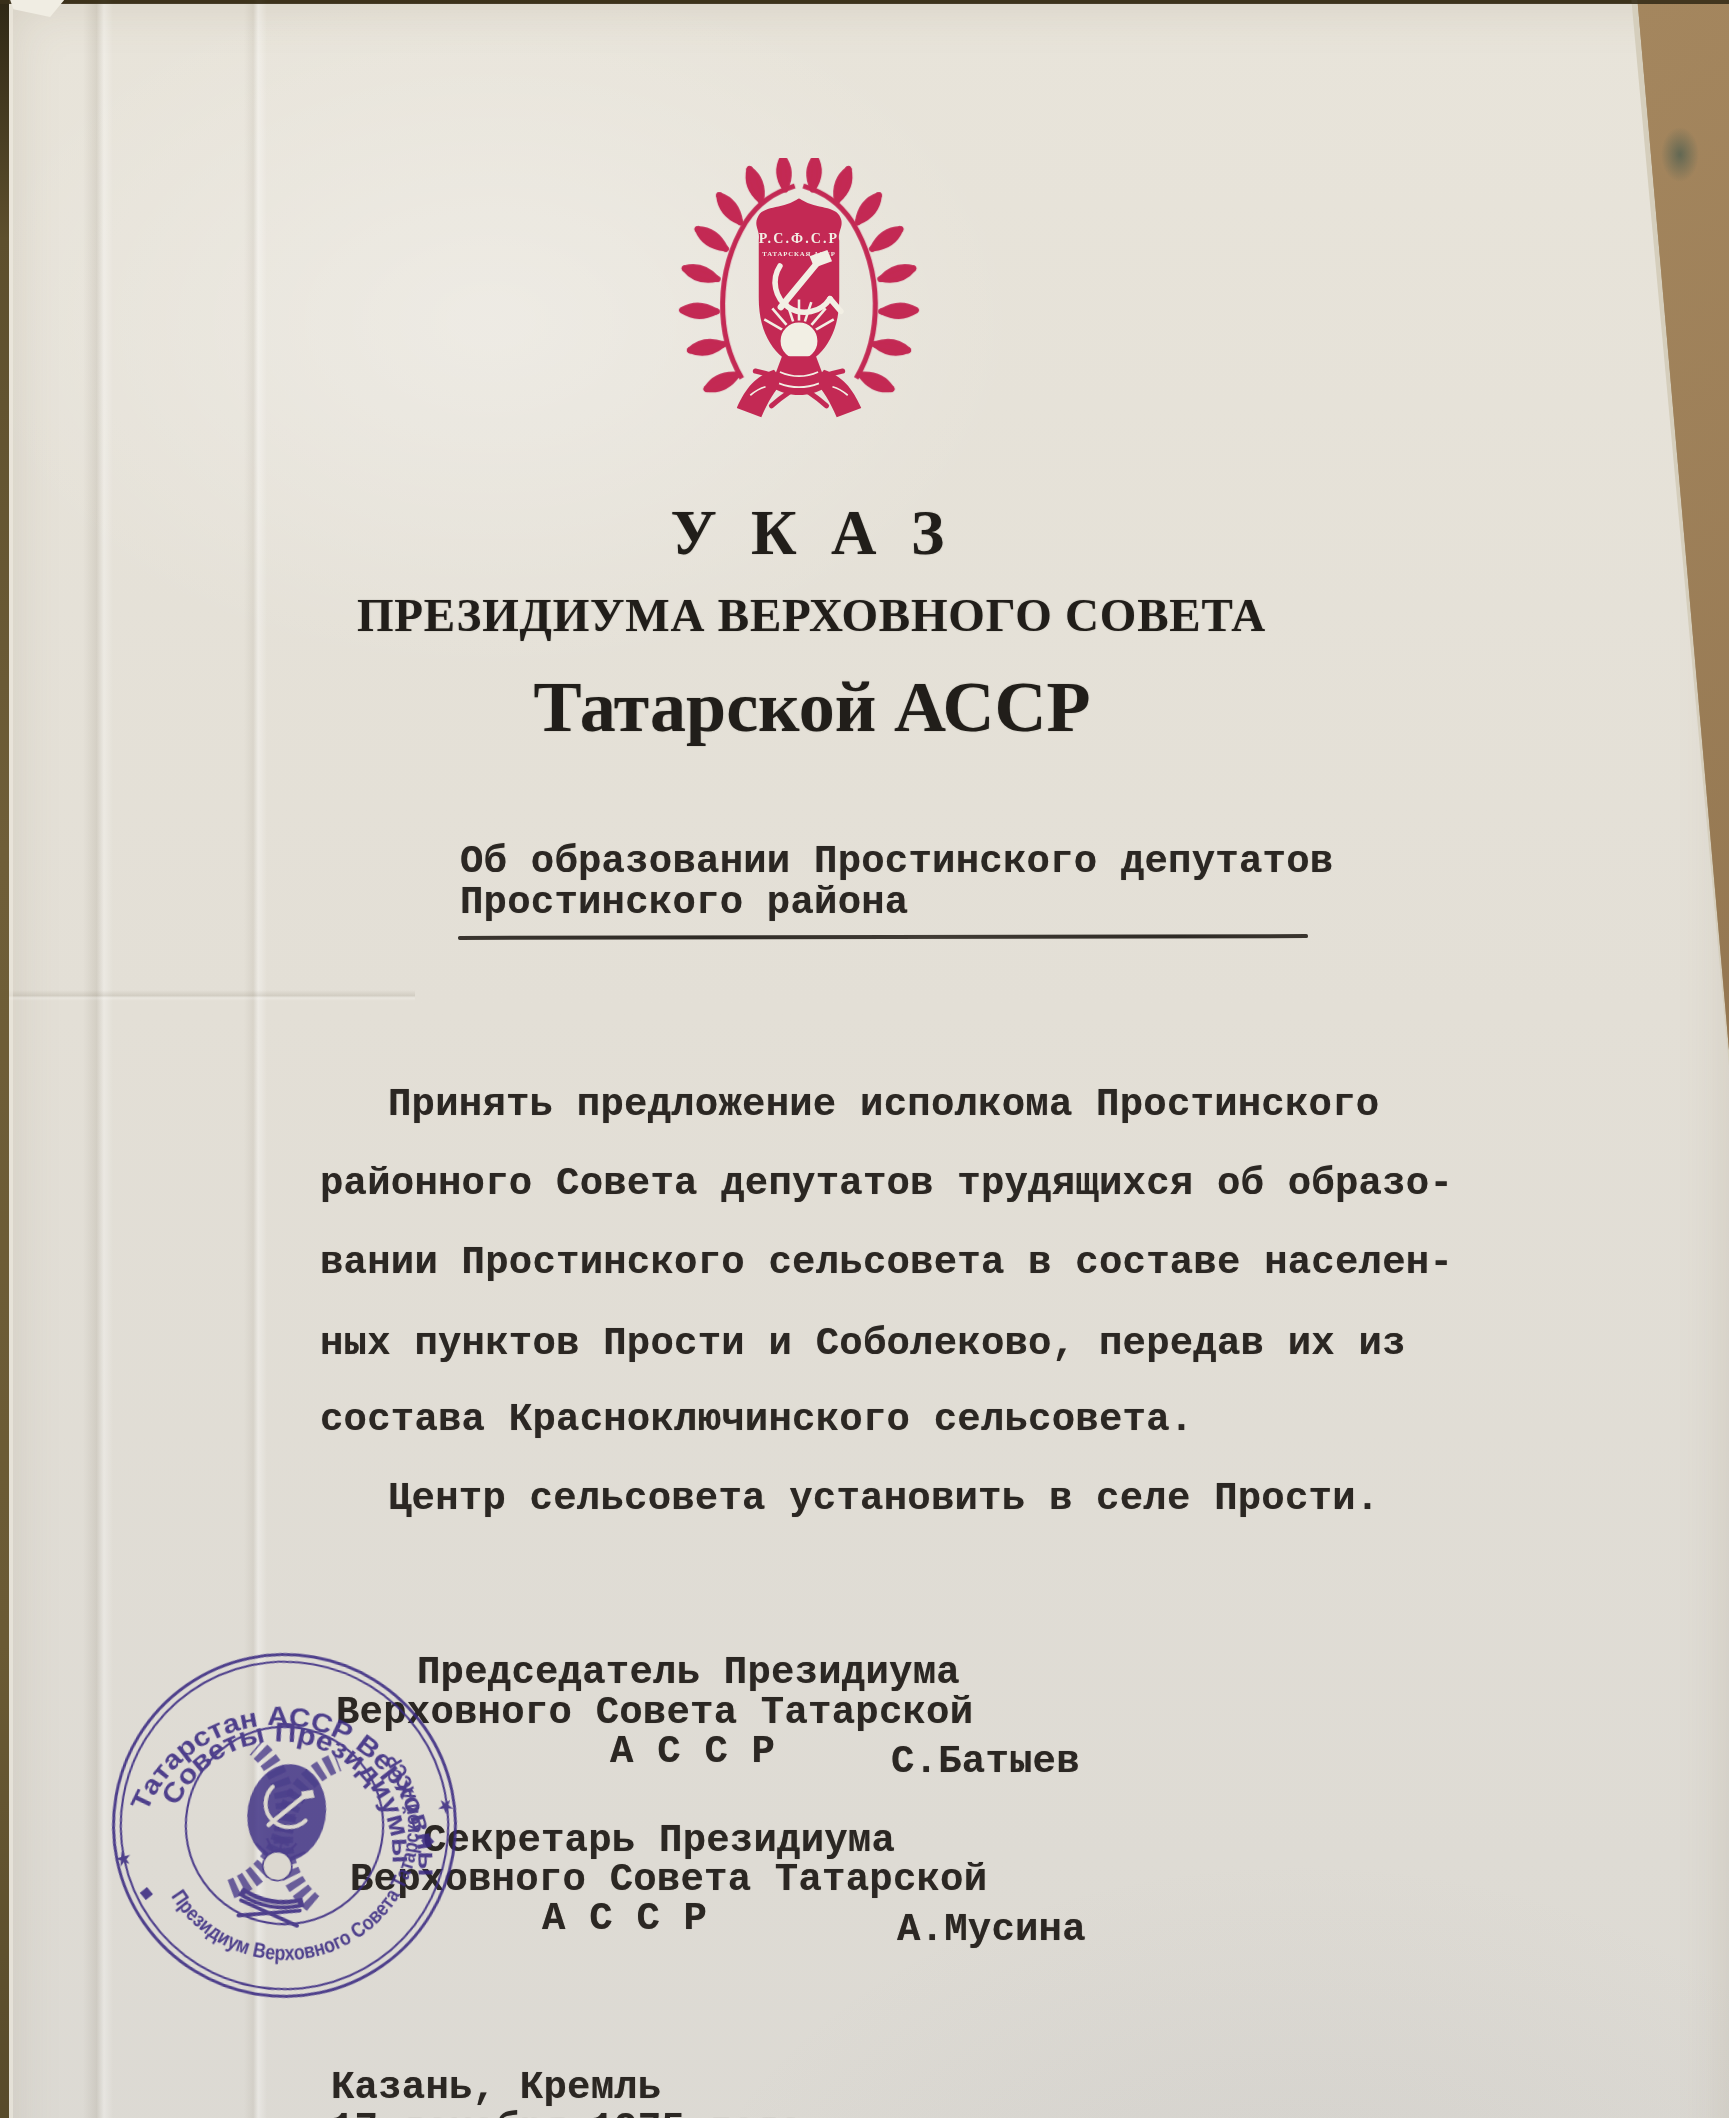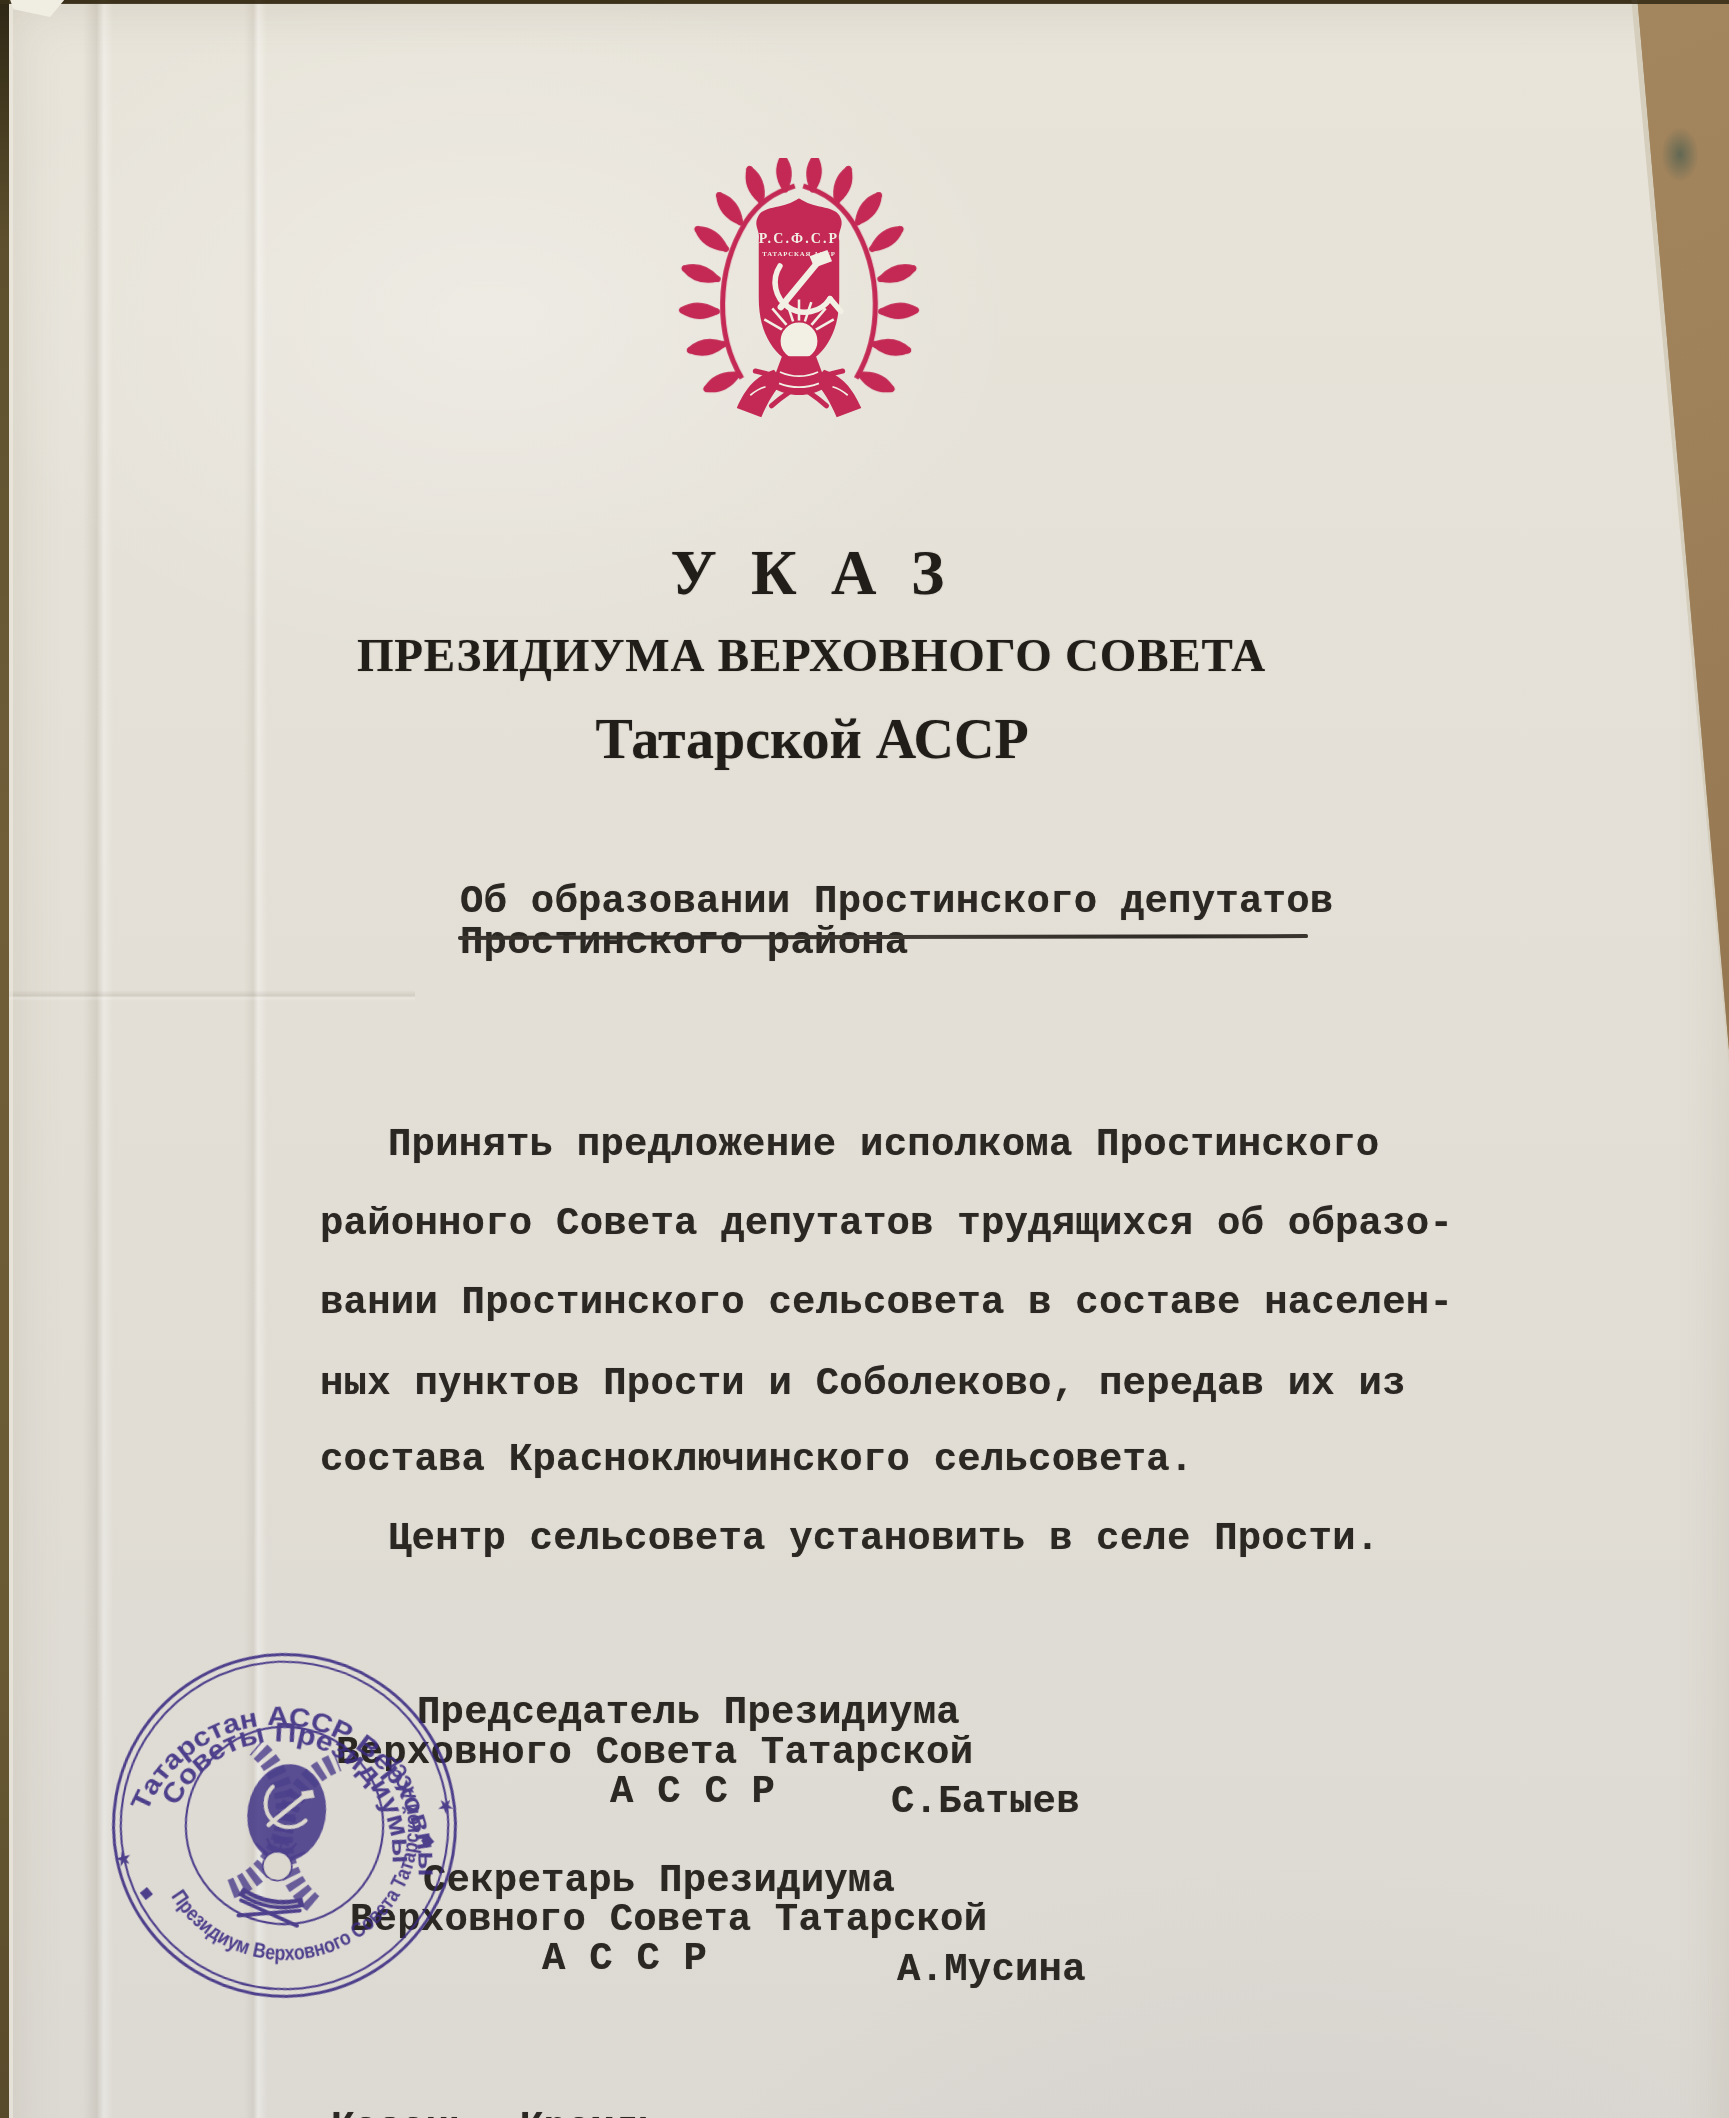--- a/index.html
+++ b/index.html
@@ -27,21 +27,21 @@
   .corner-edgelight{position:absolute;left:0;top:0;width:100%;height:100%;
      clip-path:polygon(94.3% 0,100% 0,100% 40.6%);background:#d5cebc;}
   .corner-tan{position:absolute;left:0;top:0;width:100%;height:100%;
      clip-path:polygon(94.65% 0,100% 0,100% 40%);
      background:linear-gradient(155deg,#ab8d64,#97795297 55%,#7d6343),linear-gradient(155deg,#a98a62,#8a6f4c 60%,#7c6242);}
   .corner-smudge{position:absolute;left:1661px;top:127px;width:38px;height:55px;border-radius:50%;
      background:radial-gradient(closest-side,rgba(45,80,75,.55),rgba(45,80,75,0));}
   .notch{position:absolute;left:10.2px;top:0;width:54px;height:17px;background:#f0ede3;
      clip-path:polygon(0 0,100% 0,74% 100%,6% 55%);}
   
-  .t{position:absolute;white-space:pre;margin-top:40px;}
+  .t{position:absolute;white-space:pre;}
   .mono{font-family:"Liberation Mono","DejaVu Sans Mono",monospace;font-weight:700;
         font-size:39px;line-height:1;color:var(--ink,#2b2723);letter-spacing:0.2px;
         text-shadow:0 0 0.8px rgba(45,40,34,.48);}
   .serif{font-family:"Liberation Serif","DejaVu Serif",serif;font-weight:700;
         color:#211e1a;text-shadow:0 0 1.3px rgba(40,36,30,.38);line-height:1;}
   .ctr{text-align:center;}
   .underline-bar{position:absolute;left:458px;top:935px;width:850px;height:3.8px;
         background:linear-gradient(90deg,#3a352f,#2e2a25 30%,#413c35 55%,#2e2a25 85%,#3a352f);
         transform:rotate(-.12deg);border-radius:1.7px;}
   svg{display:block;}
@@ -134,21 +134,21 @@
         <path d="M250,505 Q295,525 340,505" fill="none" stroke="#f3efe5" stroke-width="4"></path>
         <path d="M248,532 Q295,550 342,532" fill="none" stroke="#f3efe5" stroke-width="4"></path>
         <path d="M180,560 Q198,545 216,540" fill="none" stroke="#f3efe5" stroke-width="4"></path>
         <path d="M410,560 Q392,545 374,540" fill="none" stroke="#f3efe5" stroke-width="4"></path>
       </g>
     </g>
   </svg>
 
   <div class="t serif ctr" style="left:297px;top:502px;width:1030px;font-size:63px;letter-spacing:9.3px;">У К А З</div>
   <div class="t serif ctr" style="left:212px;top:592px;width:1199px;font-size:47px;letter-spacing:0.8px;">ПРЕЗИДИУМА ВЕРХОВНОГО СОВЕТА</div>
-  <div class="t serif ctr" style="left:297px;top:671px;width:1030px;font-size:56px;">Татарской АССР</div>
+  <div class="t serif ctr" style="left:297px;top:671px;width:1030px;font-size:72px;">Татарской АССР</div>
 
   <div class="t mono" style="left:460px;top:843px;">Об образовании Простинского депутатов</div>
   <div class="t mono" style="left:460px;top:884px;">Простинского района</div>
   <div class="underline-bar"></div>
 
   <div class="t mono" style="left:388px;top:1086px;">Принять предложение исполкома Простинского</div>
   <div class="t mono" style="left:320px;top:1165px;">районного Совета депутатов трудящихся об образо-</div>
   <div class="t mono" style="left:320px;top:1244px;">вании Простинского сельсовета в составе населен-</div>
   <div class="t mono" style="left:320px;top:1401px;">состава Красноключинского сельсовета.</div>
   <div class="t mono" style="left:320px;top:1325px;">ных пунктов Прости и Соболеково, передав их из</div>

